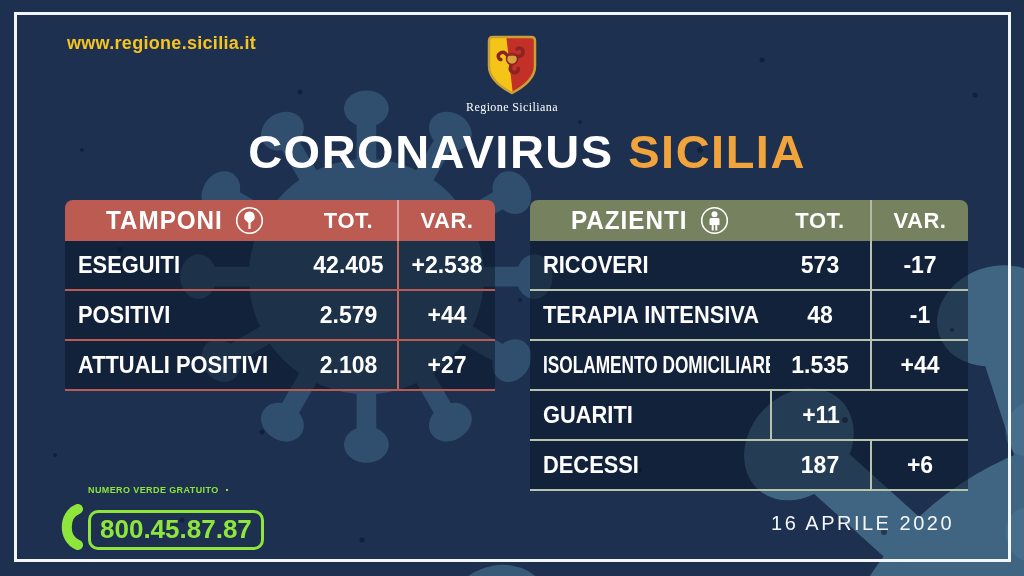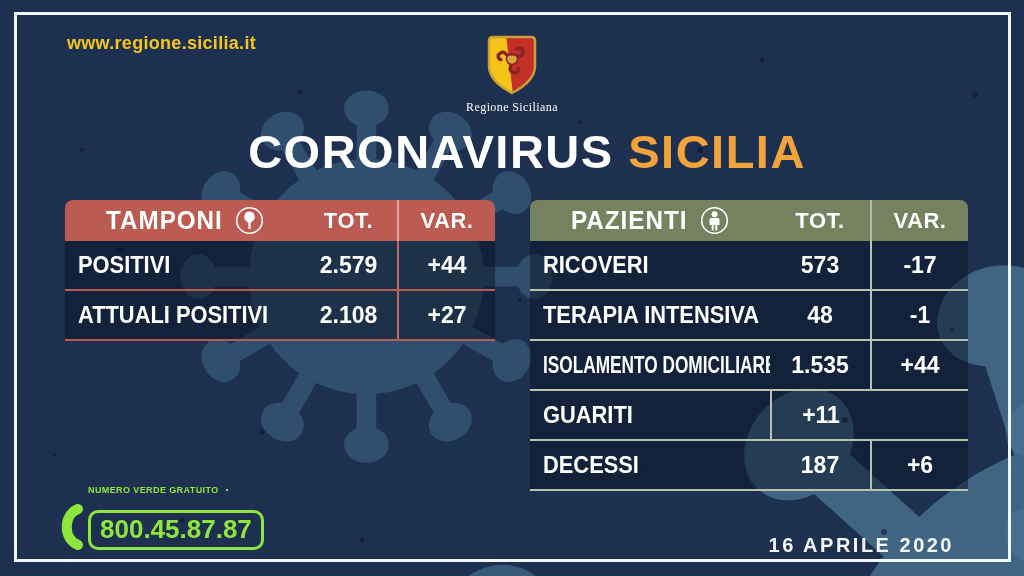--- a/index.html
+++ b/index.html
@@ -69,22 +69,22 @@
   .phone-right{display:flex;flex-direction:column;}
   .phone-top{display:flex;align-items:center;gap:7px;width:140px;margin-top:1px;}
   .phone-label{color:#8ee63d;font-size:9px;font-weight:bold;letter-spacing:.4px;white-space:nowrap;}
   .phone-line{flex:1;height:2px;background:#8ee63d;}
   .phone-box{
     margin-top:15px;border:3px solid #8ee63d;border-radius:10px;
     padding:1px 9px 2px 9px;color:#8ee63d;font-size:26px;font-weight:bold;
     letter-spacing:0;align-self:flex-start;
   }
   .date{
-    position:absolute;right:70px;top:534px;z-index:2;
-    color:#f4f7fa;font-size:20px;font-weight:bold;letter-spacing:2.5px;
+    position:absolute;right:70px;top:512px;z-index:2;
+    color:#f4f7fa;font-size:20px;font-weight:normal;letter-spacing:2.5px;
   }
 </style>
 </head>
 <body>
 
 <div id="stage">
 
   <svg class="bg" aria-hidden="true">
     <defs>
       <symbol id="virus" viewBox="-72 -72 144 144" overflow="visible">
@@ -211,20 +211,27 @@
         <svg class="circle-icon" viewBox="0 0 29 29">
           <circle cx="14.5" cy="14.5" r="12.8" fill="none" stroke="#ffffff" stroke-width="1.6"></circle>
           <path d="M14.5,5.5 C18.2,5.5 19.8,8.6 19.8,11.2 C19.8,14.3 16.6,15.4 15.6,17 L15.6,23 L13.4,23 L13.4,17 C12.4,15.4 9.2,14.3 9.2,11.2 C9.2,8.6 10.8,5.5 14.5,5.5 Z" fill="#ffffff"></path>
         </svg>
       </div>
       <div class="colhead tot">TOT.</div>
       <div class="colhead var">VAR.</div>
     </div>
     <div class="trow">
       <div class="cell lblcell">
+          <span class="lbl">ESEGUITI</span>
+        </div>
+      <div class="cell num tot">42.405</div>
+      <div class="cell num var">+2.538</div>
+    </div>
+    <div class="trow">
+      <div class="cell lblcell">
           <span class="lbl">POSITIVI</span>
         </div>
       <div class="cell num tot">2.579</div>
       <div class="cell num var">+44</div>
     </div>
     <div class="trow">
       <div class="cell lblcell">
           <span class="lbl">ATTUALI POSITIVI</span>
         </div>
       <div class="cell num tot">2.108</div>

